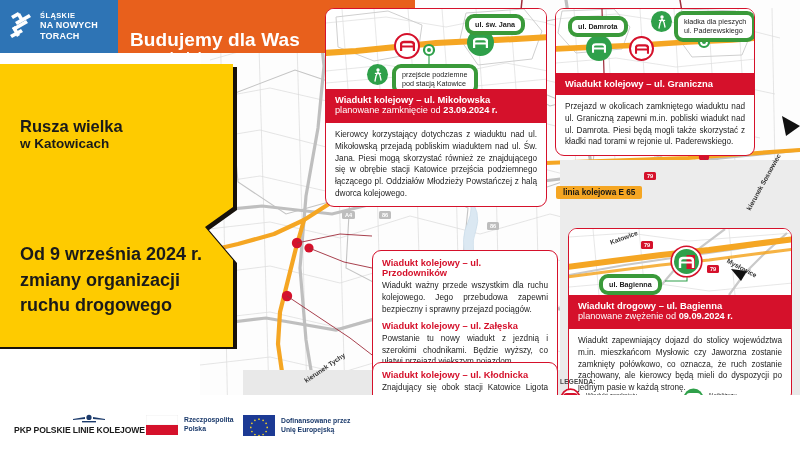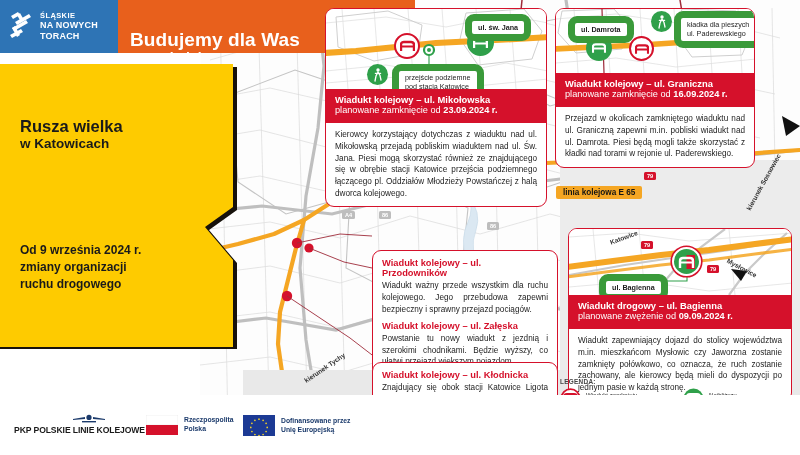--- a/index.html
+++ b/index.html
@@ -48,21 +48,21 @@
     z-index:2;
   }
   .yp-title {
     position:absolute; left:20px; top:116px; width:205px; z-index:4;
     color:#1a1a1a; font-weight:700; line-height:1.22;
   }
   .yp-title .big { font-size:16.5px; display:block; }
   .yp-title .small { font-size:13.5px; display:block; font-weight:700; }
   .yp-sub {
     position:absolute; left:20px; top:242px; width:205px; z-index:4;
-    color:#1a1a1a; font-weight:700; font-size:12px; line-height:1.42;
+    color:#1a1a1a; font-weight:700; font-size:18px; line-height:1.42;
   }
 
   
   .card {
     position:absolute; background:#ffffff; border:1.4px solid #d5112b;
     border-radius:9px; overflow:hidden; z-index:12;
   }
   .card-map { position:relative; background:#fff; overflow:hidden; }
   .card-redbar { background:#d5112b; color:#fff; padding:5px 9px 6px 9px; }
   .card-redbar .ttl { font-size:9.4px; font-weight:700; line-height:1.22; }
@@ -73,21 +73,21 @@
   
   .card-b .hl { color:#d5112b; font-size:9.3px; font-weight:700; margin:0 0 2px 0; }
   .card-b .para { font-size:8.2px; line-height:1.45; color:#1d1d1d; text-align:justify; margin-bottom:5px; }
   .card-b .para:last-of-type { margin-bottom:0; }
   .card-b .footbar { background:#d5112b; color:#fff; font-size:9px; padding:4px 9px 5px 9px; }
   .card-b .footbar b { font-weight:700; }
   .card-b .inner { padding:7px 9px 7px 9px; }
 
   
   .pill {
-    position:absolute; background:#fff; border:7px solid #0f766e; border-radius:9px;
+    position:absolute; background:#fff; border:4px solid #0f766e; border-radius:9px;
     font-size:7.2px; font-weight:700; color:#1d1d1d; padding:2px 6px; white-space:nowrap;
     line-height:1.25;
   }
   .pill.green { border-color:#3a9a3a; }
   .pill.multi { font-weight:400; }
 
   
   .ico { position:absolute; border-radius:50%; display:flex; align-items:center; justify-content:center; }
   .ico.green { background:#2fa04a; }
   .ico.white-red { background:#fff; border:2px solid #d5112b; }
@@ -371,23 +371,20 @@
         </svg>
       </div>
       <div class="pill green" style="left:12px; top:7px;">ul. Damrota</div>
       <div class="pill green multi" style="left:118px; top:2px; line-height:1.3;border-radius:9px;">
         <span>kładka dla pieszych</span><br>
         <span>ul. Paderewskiego</span>
       </div>
     </div>
     <div class="card-redbar">
       <div class="ttl">Wiadukt kolejowy – ul. Graniczna</div>
-      <div class="sub">
-        <span>planowane zamknięcie od </span><b>16.09.2024 r.</b>
-      </div>
     </div>
     <div class="card-body">Przejazd w okolicach zamkniętego wiaduktu nad ul. Graniczną zapewni m.in. pobliski wiadukt nad ul. Damrota. Piesi będą mogli także skorzystać z kładki nad torami w rejonie ul. Paderewskiego.</div>
   </div>
 
   <div class="card card-b" style="left:372px; top:250px; width:186px;">
     <div class="inner">
       <div class="hl">Wiadukt kolejowy – ul. Przodowników</div>
       <div class="para">Wiadukt ważny przede wszystkim dla ruchu kolejowego. Jego przebudowa zapewni bezpieczny i sprawny przejazd pociągów.</div>
       <div class="hl">Wiadukt kolejowy – ul. Załęska</div>
       <div class="para">Powstanie tu nowy wiadukt z jezdnią i szerokimi chodnikami. Będzie wyższy, co ułatwi przejazd większym pojazdom.</div>

